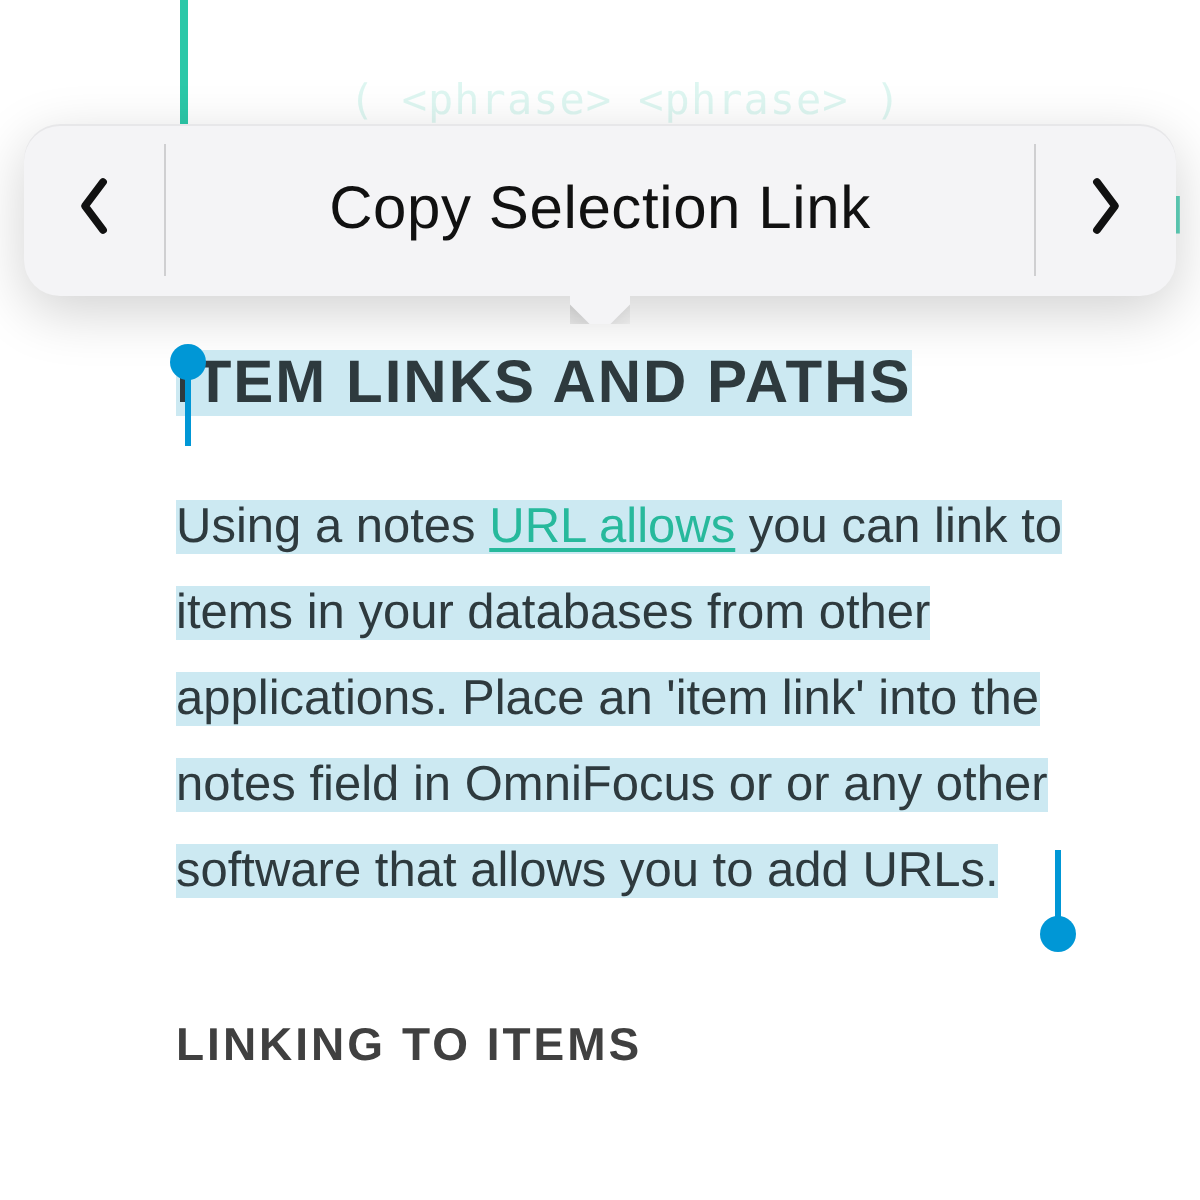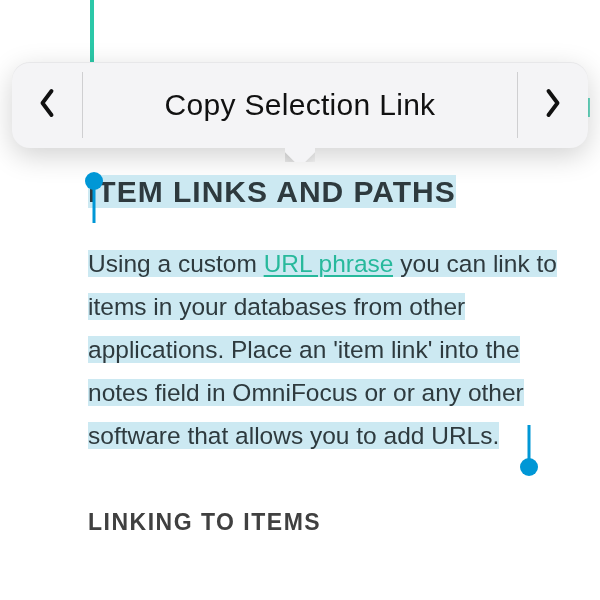--- a/index.html
+++ b/index.html
@@ -151,21 +151,21 @@
     font-weight: 800;
     letter-spacing: 1.5px;
     color: #404040;
     text-transform: uppercase;
   }
 </style>
 </head>
 <body>
 
 <div class="code-area">
-  <br>
+  <span class="faint">  ( &lt;phrase&gt; &lt;phrase&gt; )</span><br>
   <span class="near">NEAR ( &lt;phrase&gt; &lt;phrase&gt; ... [, N] )</span>
 </div>
 
 <div class="callout">
   <div class="btn">
     <span>
       <svg viewBox="0 0 12 20">
           <path d="M9 2 L3 10 L9 18" fill="none" stroke="#111" stroke-width="2.6" stroke-linecap="round" stroke-linejoin="round"></path>
         </svg>
     </span>
@@ -182,20 +182,20 @@
         </svg>
     </span>
   </div>
   <div class="pointer"></div>
 </div>
 
 <div class="content">
   <span class="heading sel">ITEM LINKS AND PATHS</span>
 
   <p class="para">
-    <span class="sel">Using a custom </span><a href="#"><span class="sel">URL phrase</span></a><span class="sel"> you can link to items in your databases from other applications. Place an 'item link' into the notes field in OmniFocus or or any other software that allows you to add URLs.</span>
+    <span class="sel">Using a notes </span><a href="#"><span class="sel">URL allows</span></a><span class="sel"> you can link to items in your databases from other applications. Place an 'item link' into the notes field in OmniFocus or or any other software that allows you to add URLs.</span>
   </p>
 
   <div class="subheading">LINKING TO ITEMS</div>
 </div>
 
 <div class="handle start"></div>
 <div class="handle end"></div>
 
 </body></html>

